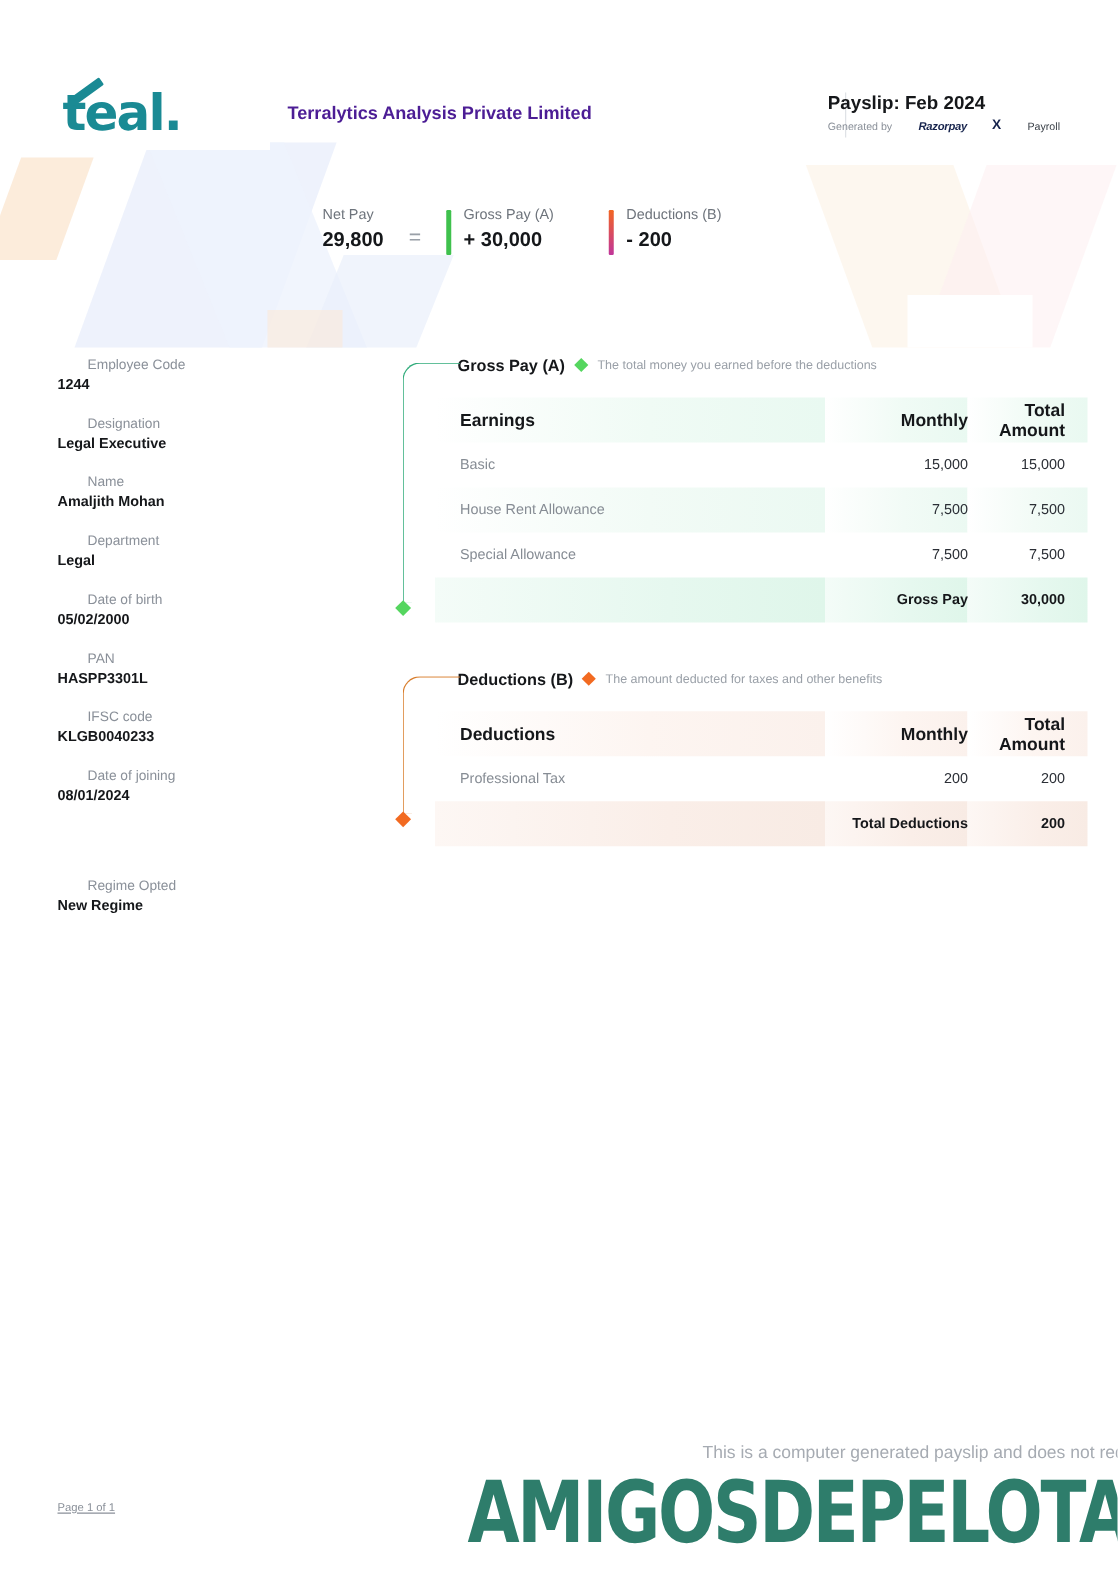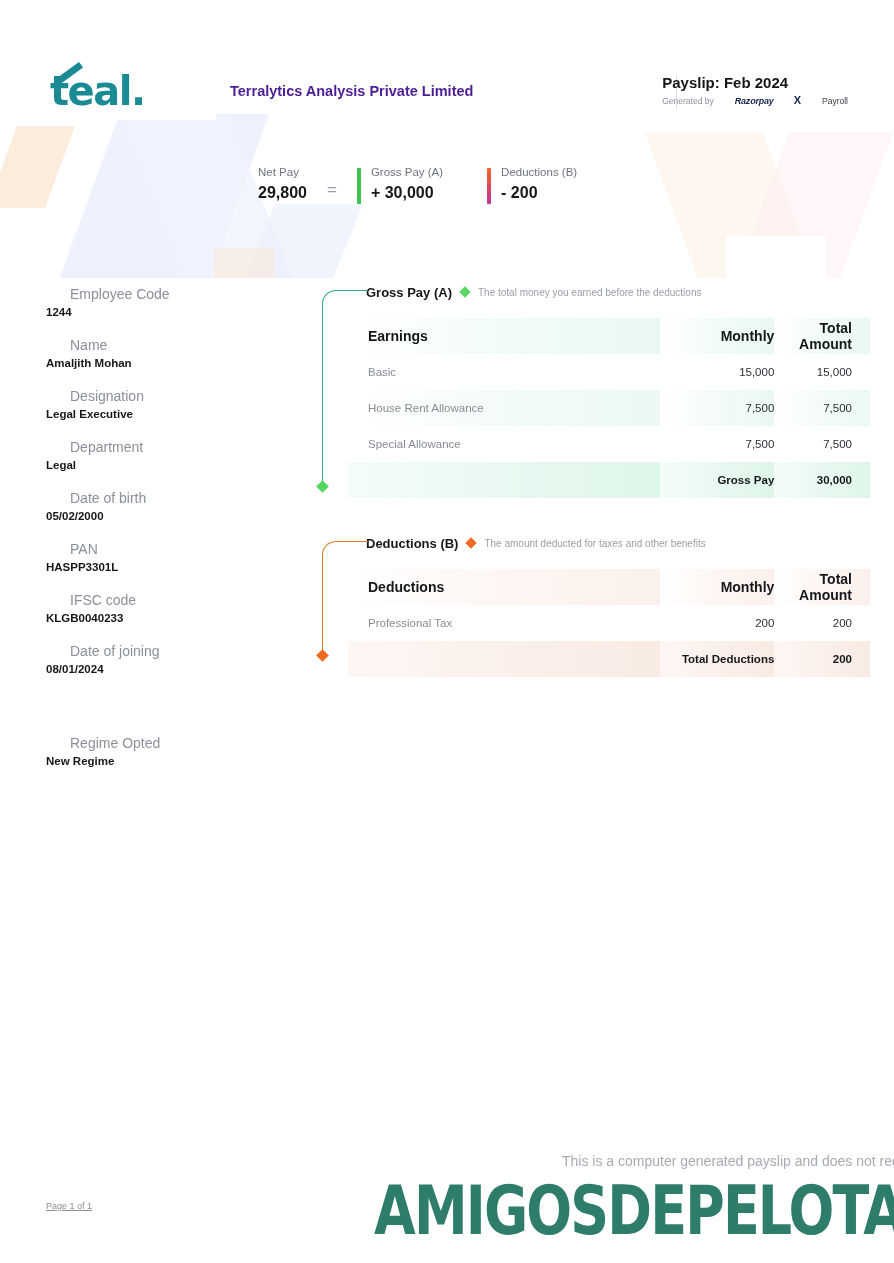--- a/index.html
+++ b/index.html
@@ -221,21 +221,21 @@
 
   
   .sidebar {
     position: absolute;
     left: 46px; top: 286px;
     width: 200px;
   }
   .field { margin-bottom: 19px; }
   .field.gap-extra { margin-top: 60px; }
   .field-label {
-    font-size: 14px;
+    font-size: 11px;
     color: #8a9099;
     margin-bottom: 4px;
     padding-left: 24px;
   }
   .field-value {
     font-size: 11.5px;
     font-weight: bold;
     color: #15171a;
   }
 
@@ -429,26 +429,26 @@
     </div>
   </div>
 </div>
 
 <div class="sidebar">
   <div class="field">
     <div class="field-label">Employee Code</div>
     <div class="field-value">1244</div>
   </div>
   <div class="field">
+    <div class="field-label">Designation</div>
+    <div class="field-value">Legal Executive</div>
+  </div>
+  <div class="field">
     <div class="field-label">Name</div>
     <div class="field-value">Amaljith Mohan</div>
-  </div>
-  <div class="field">
-    <div class="field-label">Designation</div>
-    <div class="field-value">Legal Executive</div>
   </div>
   <div class="field">
     <div class="field-label">Department</div>
     <div class="field-value">Legal</div>
   </div>
   <div class="field">
     <div class="field-label">Date of birth</div>
     <div class="field-value">05/02/2000</div>
   </div>
   <div class="field">

